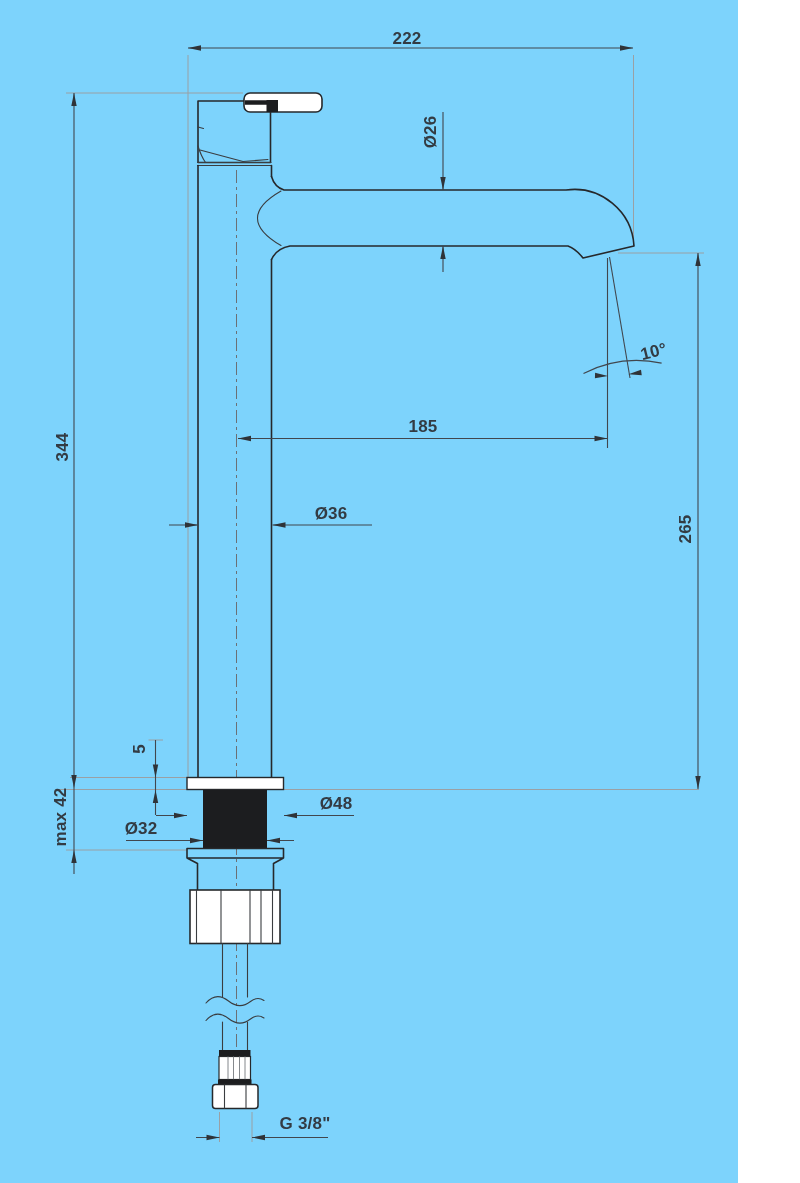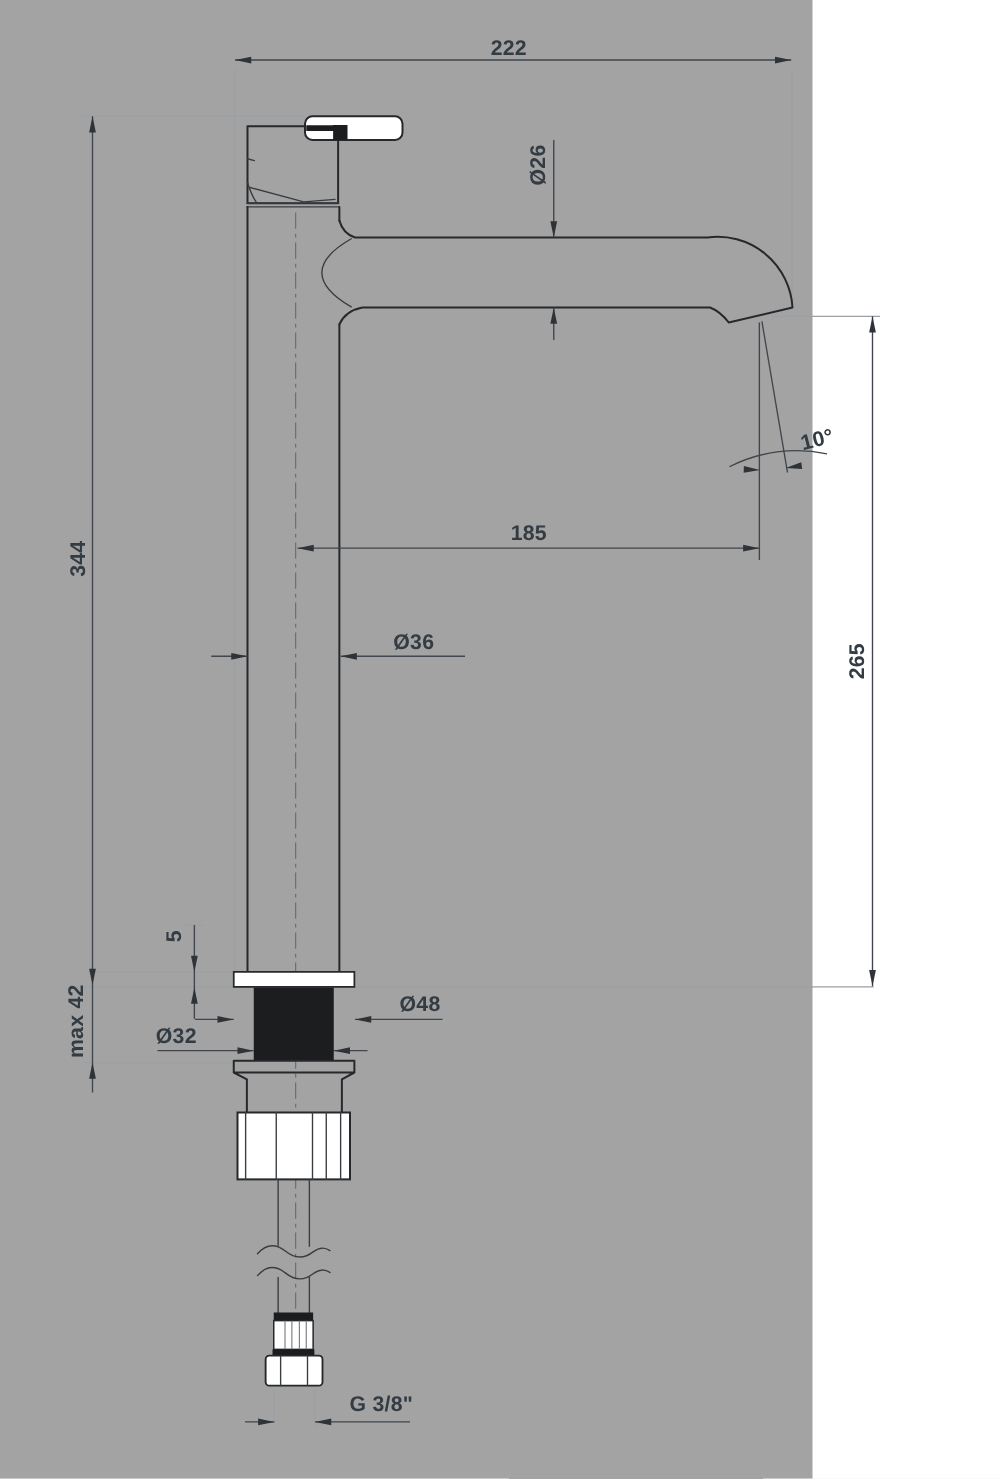--- a/index.html
+++ b/index.html
@@ -4,24 +4,24 @@
 <style>
   html, body {
     margin: 0;
     padding: 0;
     background: #ffffff;
     width: 800px;
     height: 1183px;
     overflow: hidden;
   }
   .drawing-wrap {
-    width: 650px;
+    width: 738px;
     height: 1183px;
     position: relative;
-    background: #a3a3a3;
+    background: #7dd3fc;
   }
   svg { display: block; }
   .obj {
     fill: none;
     stroke: #26282b;
     stroke-width: 1.6;
     stroke-linejoin: round;
     stroke-linecap: round;
   }
   .obj-thin {

